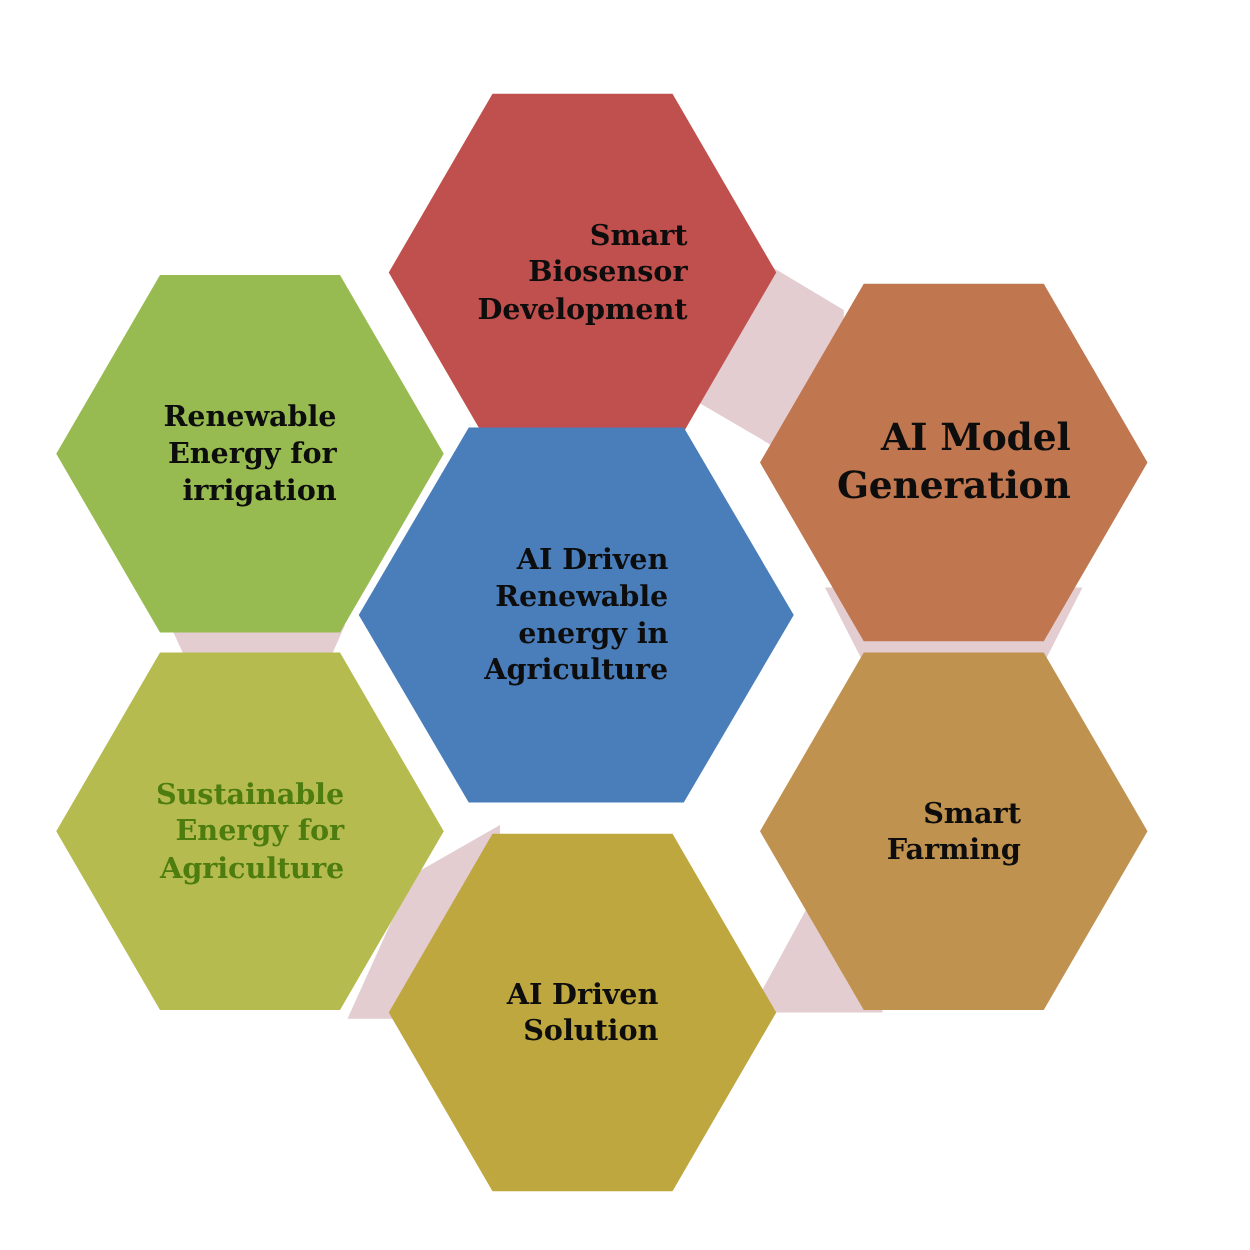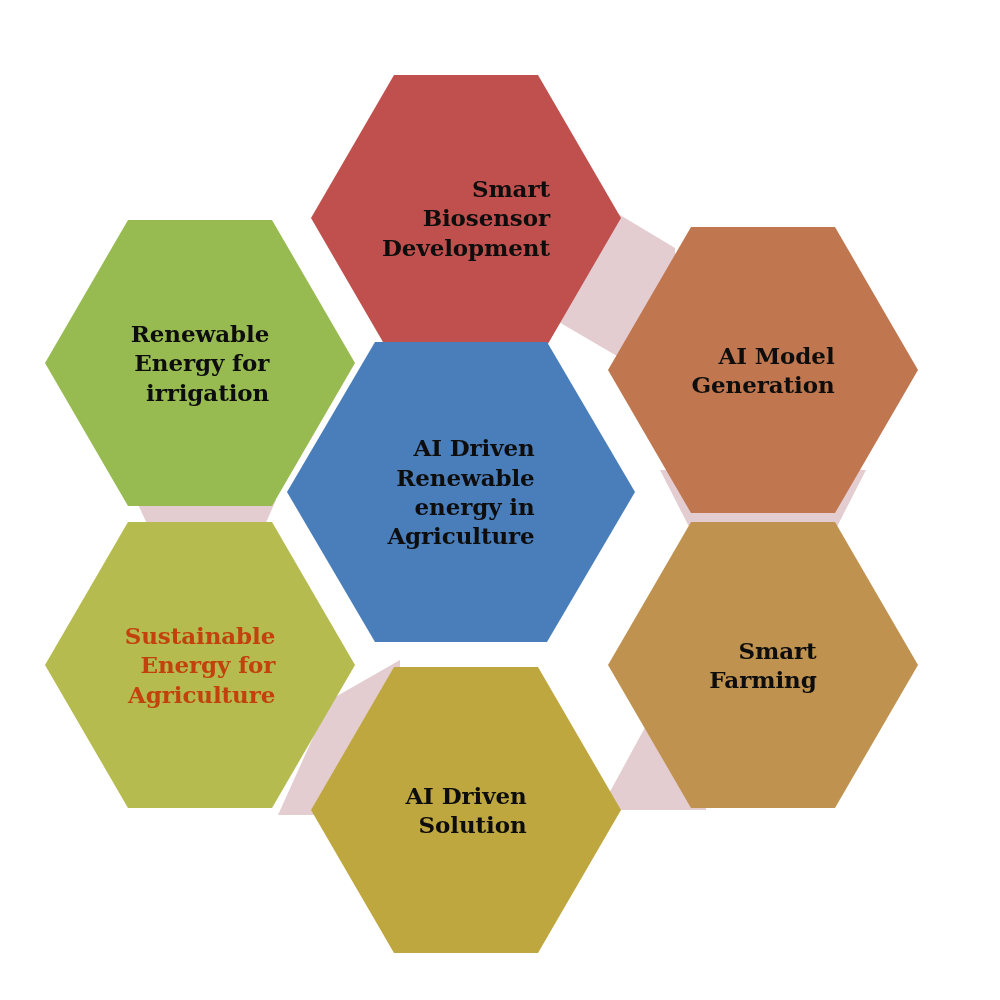--- a/index.html
+++ b/index.html
@@ -43,21 +43,21 @@
     color: #0d0d0d;
     font-family: "DejaVu Serif", serif;
     font-weight: bold;
     line-height: 1.28;
     letter-spacing: -0.1px;
     white-space: pre-line;
     pointer-events: none;
     -webkit-font-smoothing: antialiased;
   }
   .label-top        { font-size: 23px; }
-  .label-upper-right{ font-size: 23px; }
+  .label-upper-right{ font-size: 30px; }
   .label-lower-right{ font-size: 23px; }
   .label-bottom     { font-size: 23px; }
   .label-lower-left { font-size: 23px; }
   .label-upper-left { font-size: 23px; }
   .label-center     { font-size: 23px; }
 </style>
 </head>
 <body>
 
 <div id="diagram-root" style="background: rgb(255, 255, 255);">
@@ -89,21 +89,21 @@
 
   <div class="hex-label label-upper-right" style="left: 608px; top: 227px; width: 310px; height: 286px; color: rgb(13, 13, 13);">AI Model
 Generation</div>
 
   <div class="hex-label label-lower-right" style="left: 608px; top: 522px; width: 310px; height: 286px; color: rgb(13, 13, 13);">Smart
 Farming</div>
 
   <div class="hex-label label-bottom" style="left: 311px; top: 667px; width: 310px; height: 286px; color: rgb(13, 13, 13);">AI Driven
 Solution</div>
 
-  <div class="hex-label label-lower-left" style="left: 45px; top: 522px; width: 310px; height: 286px; color: #c2410c;">Sustainable
+  <div class="hex-label label-lower-left" style="left: 45px; top: 522px; width: 310px; height: 286px; color: #4d7c0f;">Sustainable
 Energy for
 Agriculture</div>
 
   <div class="hex-label label-upper-left" style="left: 45px; top: 220px; width: 310px; height: 286px; color: rgb(13, 13, 13);">Renewable
 Energy for
 irrigation</div>
 
   <div class="hex-label label-center" style="left: 287px; top: 342px; width: 348px; height: 300px; color: rgb(13, 13, 13);">AI Driven
 Renewable
 energy in

